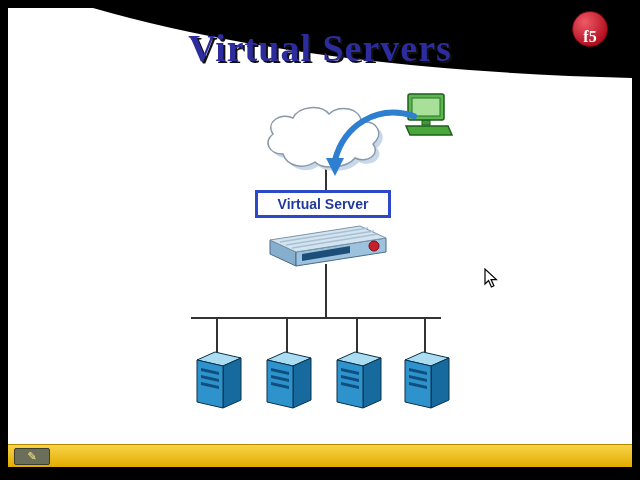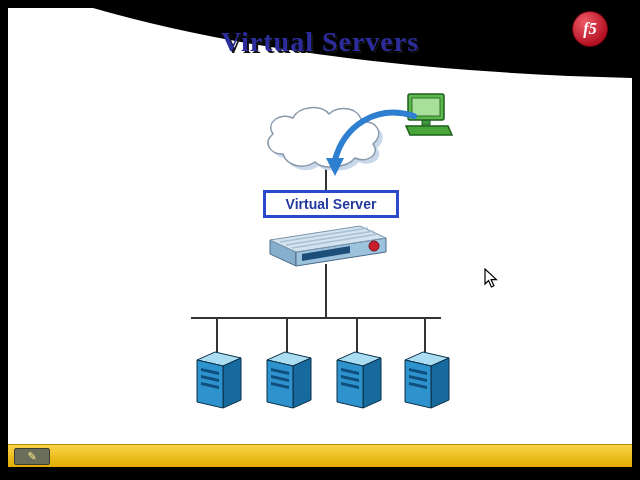--- a/index.html
+++ b/index.html
@@ -1,37 +1,37 @@
 <!DOCTYPE html>
 <html><head>
 <meta charset="utf-8">
 <style>
   html,body{margin:0;padding:0;background:#000;}
   .screen{position:relative;width:640px;height:480px;background:#000;overflow:hidden;
           font-family:"Liberation Sans",sans-serif;}
   .slide{position:absolute;left:8px;top:8px;width:624px;height:458px;background:#ffffff;}
   .swoosh{position:absolute;left:8px;top:8px;width:624px;height:80px;pointer-events:none;}
   .slide-title{position:absolute;left:8px;top:26px;width:624px;text-align:center;
-               font-family:"Liberation Serif",serif;font-size:28px;font-weight:600;
+               font-family:"Liberation Serif",serif;font-size:38px;font-weight:600;
                color:#2c2c9c;text-shadow:2px 2px 0 #111;letter-spacing:1px;}
   .f5-logo{position:absolute;left:572px;top:11px;width:34px;height:34px;border-radius:50%;
            background:radial-gradient(circle at 35% 30%, #ef5a66, #b00d1e 75%);
-           border:1px solid #70060f;display:flex;align-items:center;justify-content:center;
-           color:#fff;font-family:"Liberation Serif",serif;font-style:italic;font-weight:bold;
+           border:1px solid #70060f;display:flex;align-items:flex-end;justify-content:center;
+           color:#fff;font-family:"Liberation Serif",serif;font-weight:bold;
            font-size:16px;}
   .cloud-svg{position:absolute;left:243px;top:90px;}
   .cloud-label{position:absolute;left:252px;top:116px;width:110px;text-align:center;
                font-weight:bold;font-size:13px;color:#111;}
   .pc-svg{position:absolute;left:396px;top:84px;}
   .arrow-svg{position:absolute;left:302px;top:96px;}
   .vline{position:absolute;width:2px;background:#333;}
   .hline{position:absolute;height:2px;background:#333;}
   .vs-box{position:absolute;left:247px;top:182px;width:136px;height:28px;background:#fff;
           border:3px solid #2b49c8;box-sizing:border-box;display:flex;align-items:center;
-          justify-content:center;font-weight:bold;font-size:14px;color:#223a9e;margin-left:8px;}
+          justify-content:center;font-weight:bold;font-size:14px;color:#223a9e;}
   .appliance-svg{position:absolute;left:256px;top:212px;}
   .tower-svg{position:absolute;width:52px;height:70px;}
   .cursor-svg{position:absolute;left:484px;top:268px;}
   .bottom-bar{position:absolute;left:0px;top:436px;width:624px;height:22px;
               background:linear-gradient(180deg,#f8d348,#e2ac00);
               border-top:1px solid #b98a00;}
   .pen-btn{position:absolute;left:6px;top:3px;width:34px;height:15px;background:#6b6f5a;
            border:1px solid #3a3d30;border-radius:2px;display:flex;align-items:center;
            justify-content:center;font-size:11px;line-height:11px;color:#ffe98a;cursor:pointer;}
 </style>

